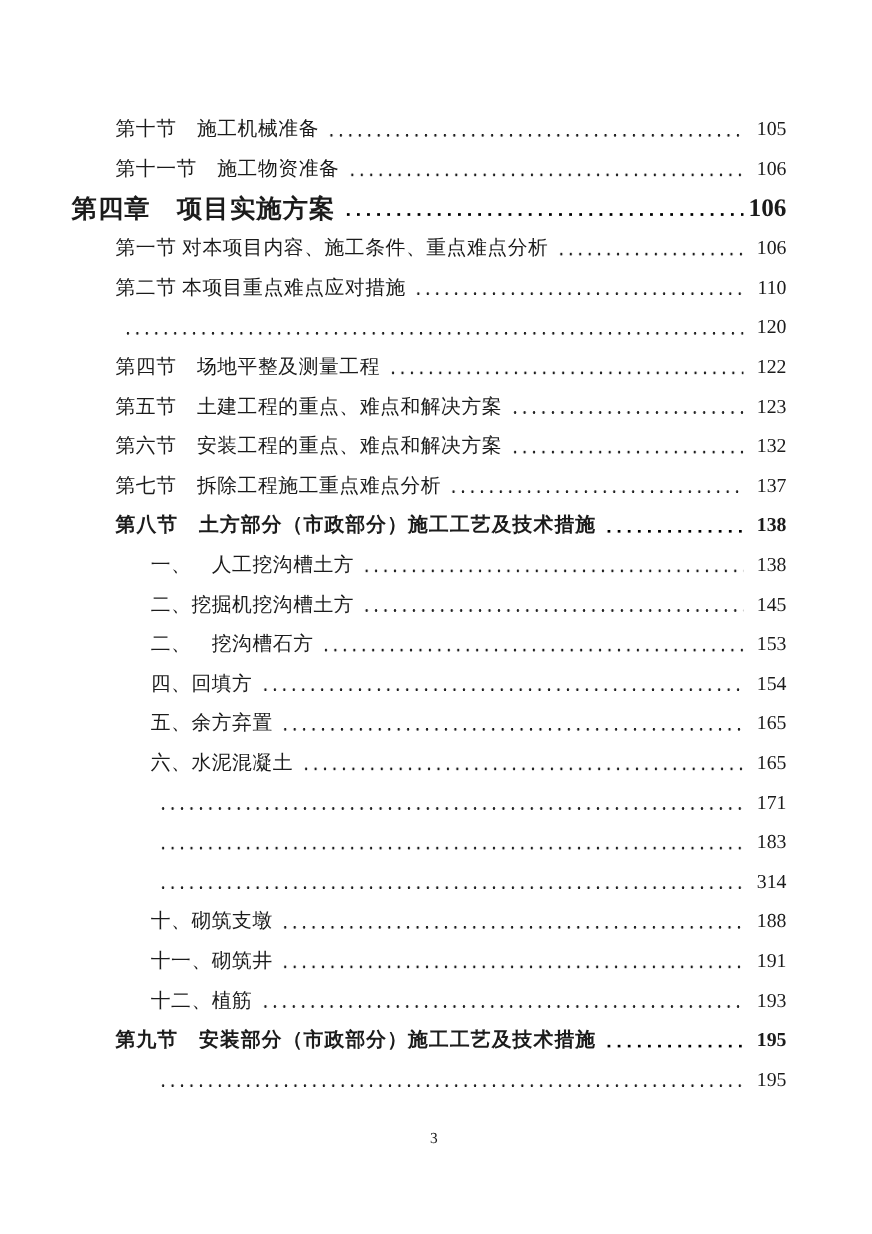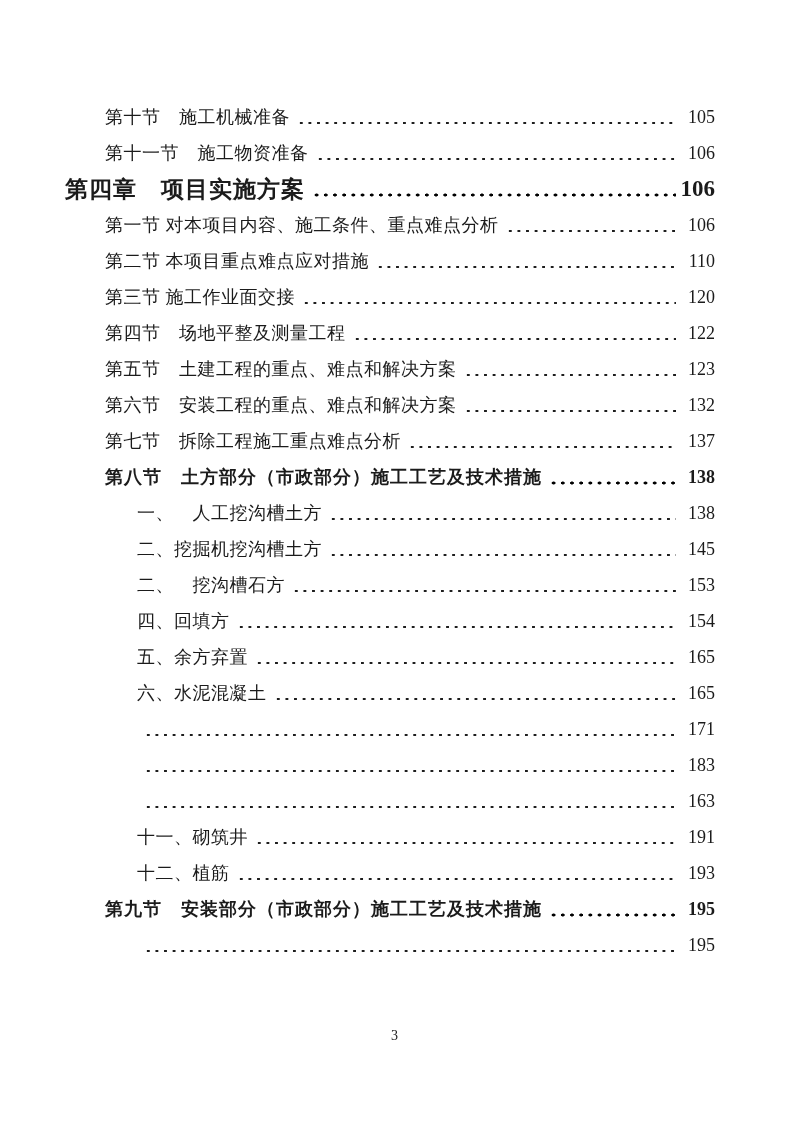--- a/index.html
+++ b/index.html
@@ -91,21 +91,20 @@
     <span class="label">第一节 对本项目内容、施工条件、重点难点分析</span>
     <span class="leader"></span>
     <span class="pagenum">106</span>
   </div>
       <div class="toc-row lvl-section">
     <span class="label">第二节 本项目重点难点应对措施</span>
     <span class="leader"></span>
     <span class="pagenum">110</span>
   </div>
       <div class="toc-row lvl-section">
-    <span class="label">第三节 施工作业面交接</span>
     <span class="leader"></span>
     <span class="pagenum">120</span>
   </div>
       <div class="toc-row lvl-section">
     <span class="label">第四节　场地平整及测量工程</span>
     <span class="leader"></span>
     <span class="pagenum">122</span>
   </div>
       <div class="toc-row lvl-section">
     <span class="label">第五节　土建工程的重点、难点和解决方案</span>
@@ -160,21 +159,26 @@
       <div class="toc-row lvl-subitem">
     <span class="leader"></span>
     <span class="pagenum">171</span>
   </div>
       <div class="toc-row lvl-subitem">
     <span class="leader"></span>
     <span class="pagenum">183</span>
   </div>
       <div class="toc-row lvl-subitem">
     <span class="leader"></span>
-    <span class="pagenum">163</span>
+    <span class="pagenum">314</span>
+  </div>
+      <div class="toc-row lvl-subitem">
+    <span class="label">十、砌筑支墩</span>
+    <span class="leader"></span>
+    <span class="pagenum">188</span>
   </div>
       <div class="toc-row lvl-subitem">
     <span class="label">十一、砌筑井</span>
     <span class="leader"></span>
     <span class="pagenum">191</span>
   </div>
       <div class="toc-row lvl-subitem">
     <span class="label">十二、植筋</span>
     <span class="leader"></span>
     <span class="pagenum">193</span>

